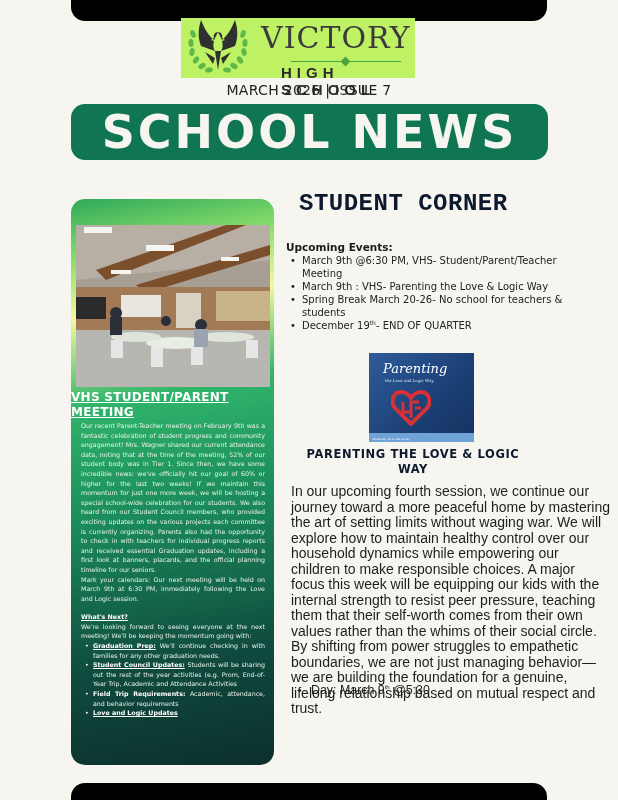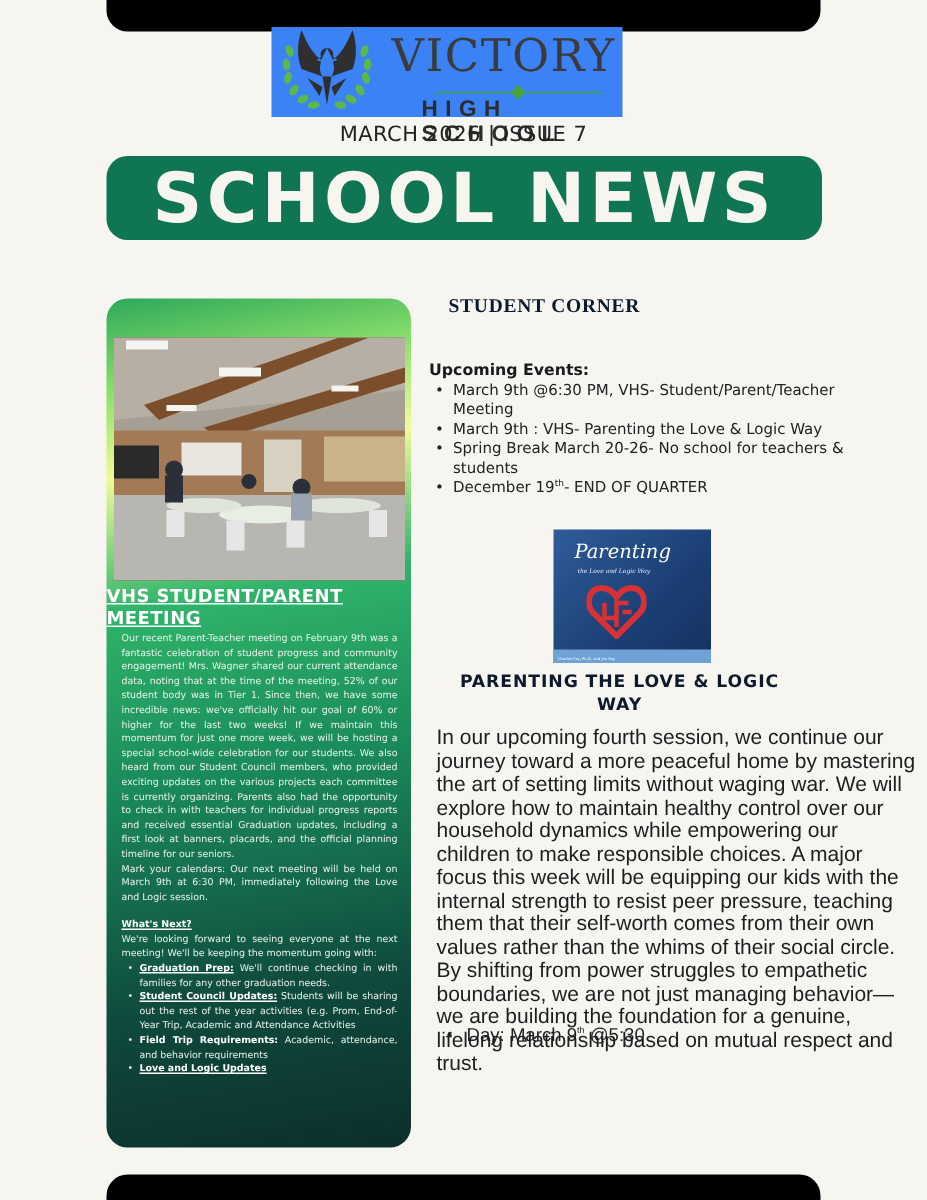--- a/index.html
+++ b/index.html
@@ -2,21 +2,21 @@
 <html><head>
 <meta charset="utf-8">
 <style>
   * { box-sizing: border-box; margin: 0; padding: 0; }
   html, body { width: 618px; height: 800px; overflow: hidden; background: #f6f5f0; }
   body { position: relative; font-family: "DejaVu Sans", sans-serif; color: #111; }
 
   .top-bar { position: absolute; left: 71px; top: 0; width: 476px; height: 21px; background: #000; border-radius: 0 0 14px 14px; }
   .bottom-bar { position: absolute; left: 71px; top: 783px; width: 476px; height: 30px; background: #000; border-radius: 14px 14px 0 0; }
 
-  .logo-box { position: absolute; left: 181px; top: 18px; width: 234px; height: 60px; background: #3b82f6; }
+  .logo-box { position: absolute; left: 181px; top: 18px; width: 234px; height: 60px; background: #bef264; }
   .logo-emblem { position: absolute; left: 6px; top: 0; width: 62px; height: 60px; }
   .logo-name { position: absolute; left: 80px; top: 4px; font-family: "DejaVu Serif", serif; font-size: 30px; letter-spacing: 1px; color: #3b3b3b; line-height: 32px; }
   .logo-rule { position: absolute; left: 110px; top: 43px; width: 110px; height: 1px; background: #4aa43c; }
   .logo-rule-dot { position: absolute; left: 161px; top: 40px; width: 7px; height: 7px; background: #4aa43c; transform: rotate(45deg); }
   .logo-sub { position: absolute; left: 100px; top: 46px; font-family: Liberation Sans, sans-serif; font-weight: bold; font-size: 15px; letter-spacing: 5px; color: #2c2c2c; }
 
   .issue-line { position: absolute; left: 0; width: 618px; top: 82px; text-align: center; font-family: "DejaVu Sans", sans-serif; font-size: 14px; color: #222; letter-spacing: 0.3px; }
 
   .banner { position: absolute; left: 71px; top: 104px; width: 477px; height: 56px; background: #0f7552; border-radius: 14px; display: flex; align-items: center; justify-content: center; }
   .banner-title { font-family: "DejaVu Sans", sans-serif; font-weight: bold; font-size: 46px; color: #f6f5f0; letter-spacing: 3px; }
@@ -30,21 +30,21 @@
   .card-body { position: absolute; left: 10px; top: 222px; width: 184px; color: #e8f2ea; font-size: 6.3px; line-height: 9.6px; text-align: justify; }
   .card-body p { margin: 0; }
   .card-body .gap { height: 9px; }
   .card-body .whats-next { font-weight: bold; text-decoration: underline; color: #fff; }
   .card-body ul { list-style: none; margin: 0; padding: 0; }
   .card-body li { position: relative; padding-left: 12px; }
   .card-body li::before { content: "\2022"; position: absolute; left: 4px; top: 0; color: #fff; }
   .card-body .li-head { font-weight: bold; text-decoration: underline; color: #fff; }
 
   
-  .corner-title { position: absolute; left: 299px; top: 194px; width: 300px; font-family: Liberation Serif, serif; font-weight: bold; font-size: 13px; line-height: 19px; color: #0d1a2e; letter-spacing: 0.5px; }
+  .corner-title { position: absolute; left: 299px; top: 194px; width: 300px; font-family: Liberation Mono, monospace; font-weight: bold; font-size: 24px; line-height: 19px; color: #0d1a2e; letter-spacing: 0.5px; }
   .events-heading { position: absolute; left: 286px; top: 241px; font-size: 10.5px; font-weight: bold; color: #1a1a1a; }
   .events-list { position: absolute; left: 286px; top: 254px; width: 310px; list-style: none; font-size: 10px; line-height: 13px; color: #222; }
   .events-list li { position: relative; padding-left: 16px; }
   .events-list li::before { content: "\2022"; position: absolute; left: 4px; top: 0; }
   sup { font-size: 6px; line-height: 0; vertical-align: super; }
 
   .book-cover { position: absolute; left: 369px; top: 353px; width: 105px; height: 89px; background: linear-gradient(135deg, #2f5c9a 0%, #1b3f74 60%, #15325f 100%); overflow: hidden; }
   .book-cover .bc-title { position: absolute; left: 14px; top: 8px; font-family: "DejaVu Serif", serif; font-style: italic; color: #fff; font-size: 13px; }
   .book-cover .bc-sub { position: absolute; left: 16px; top: 25px; font-family: "DejaVu Serif", serif; font-style: italic; color: #dfe8f6; font-size: 4px; }
   .book-cover .bc-heart { position: absolute; left: 22px; top: 35px; width: 40px; height: 38px; }

